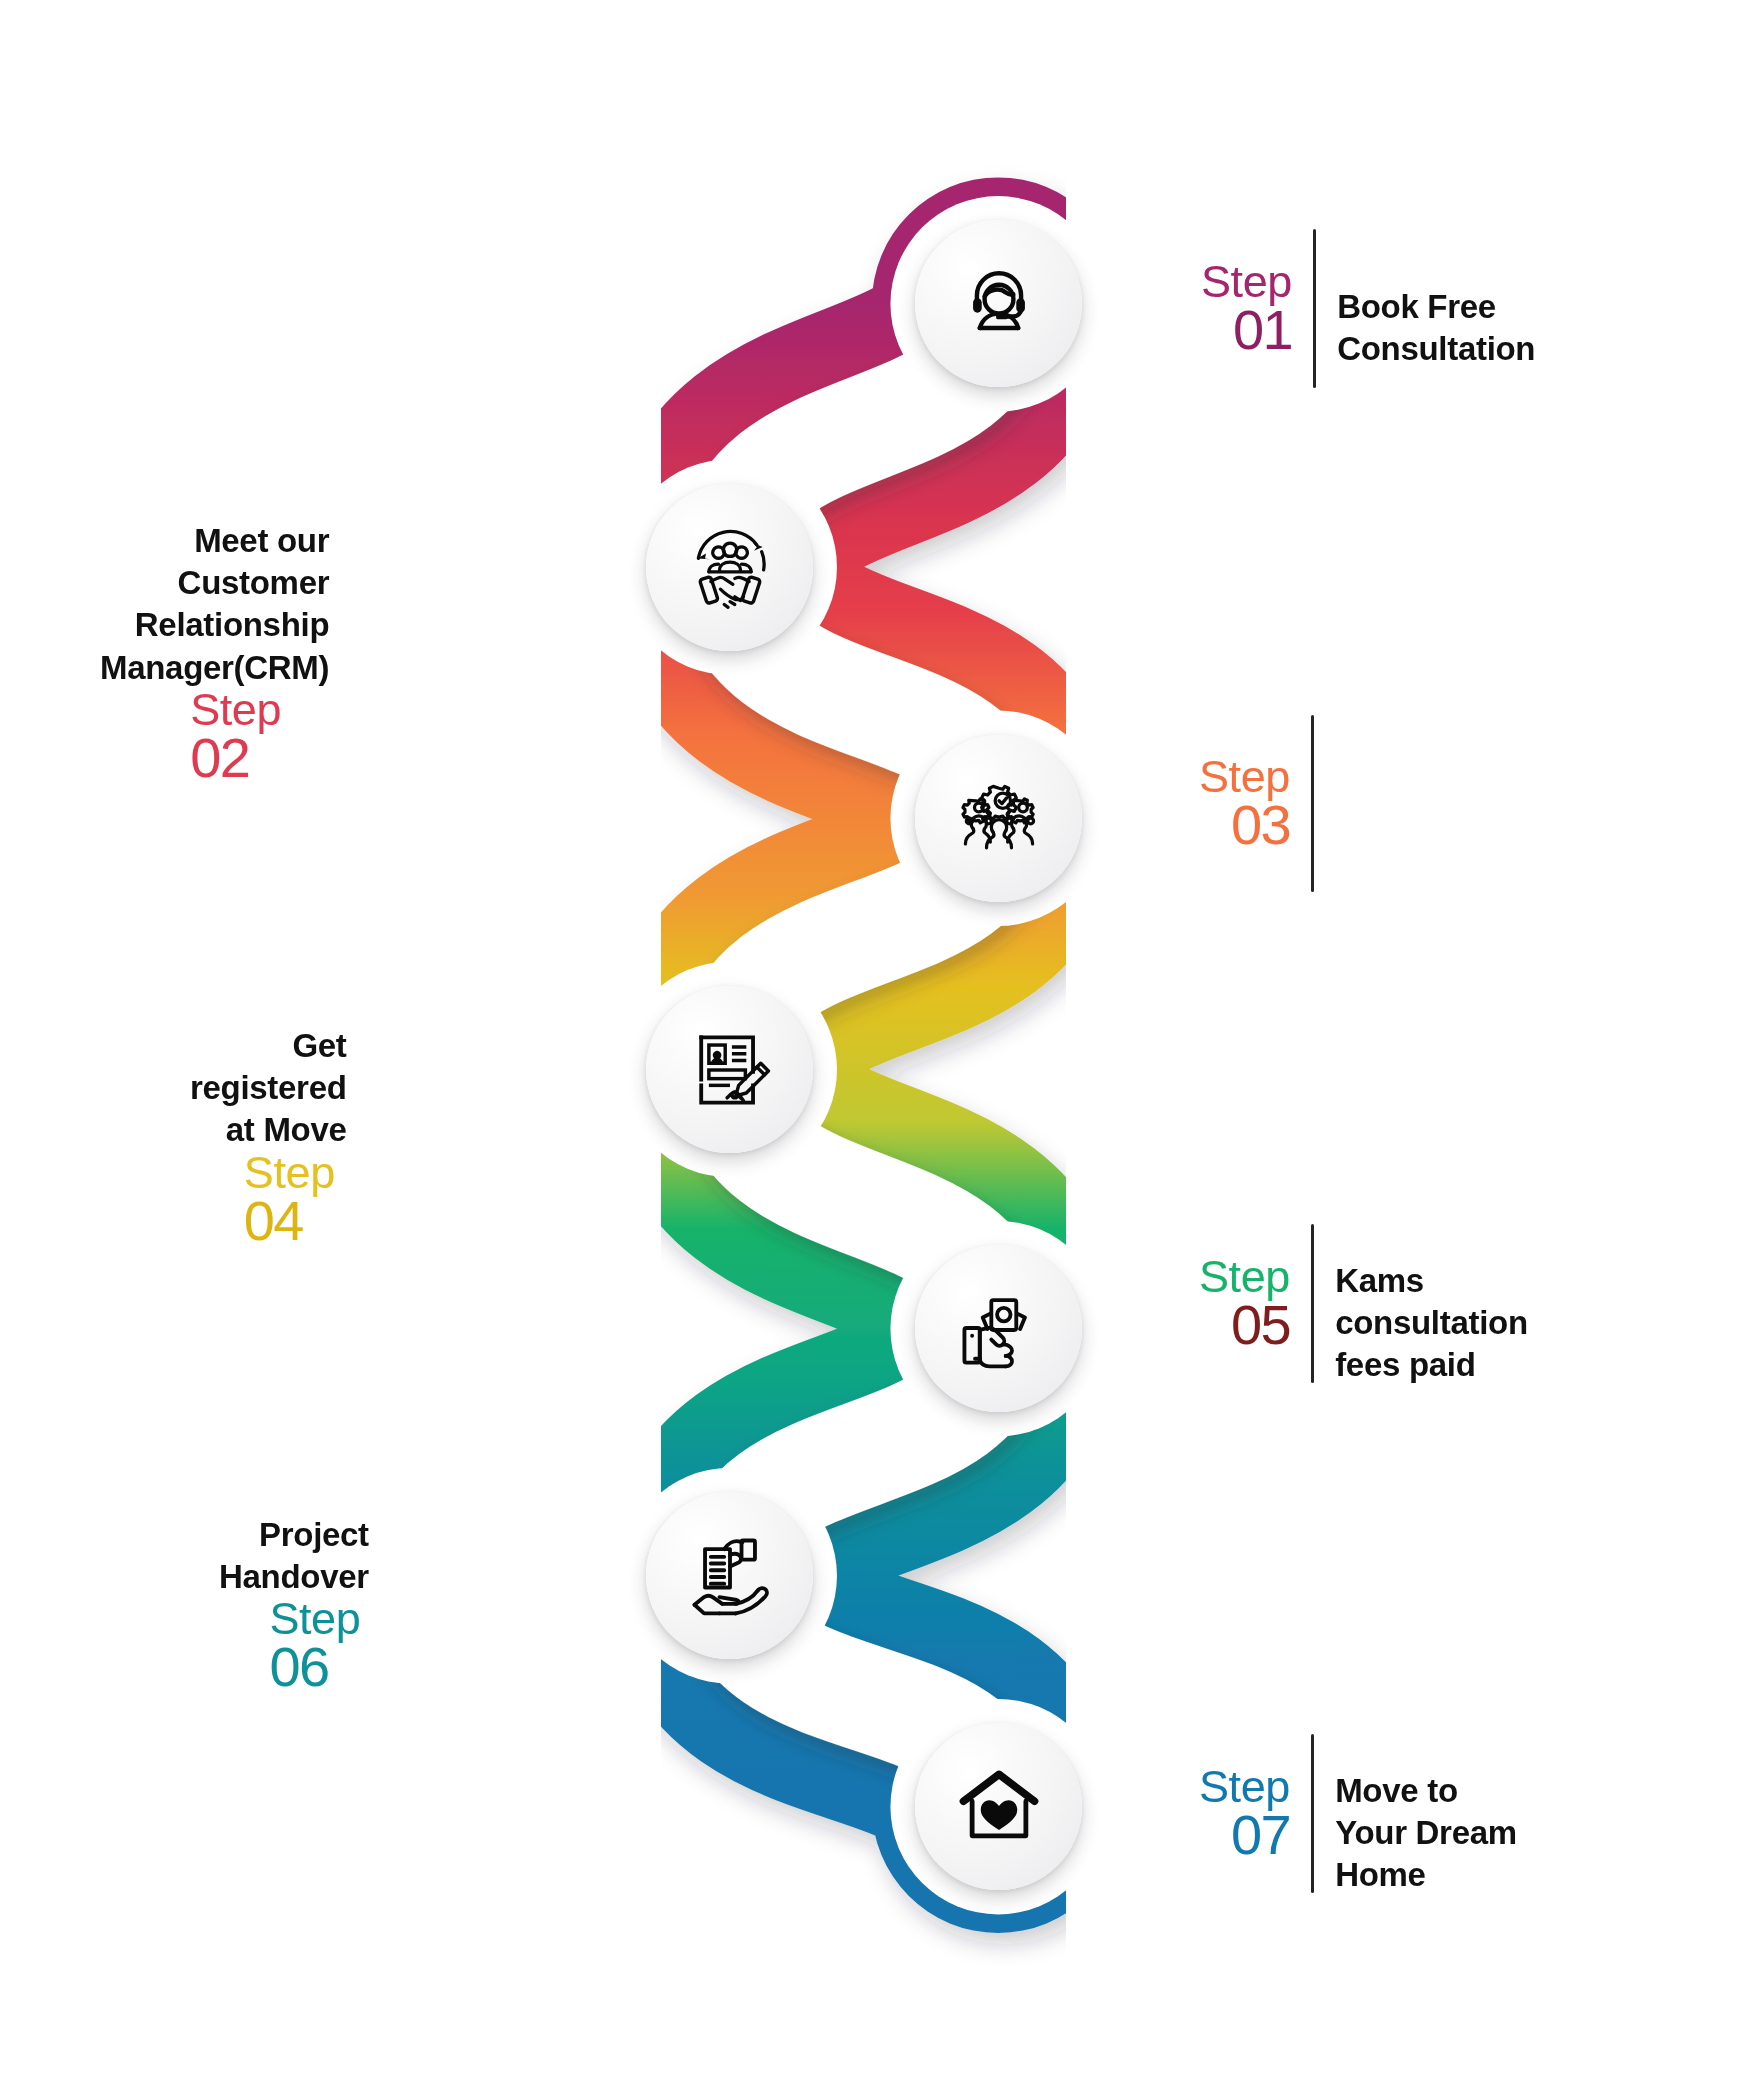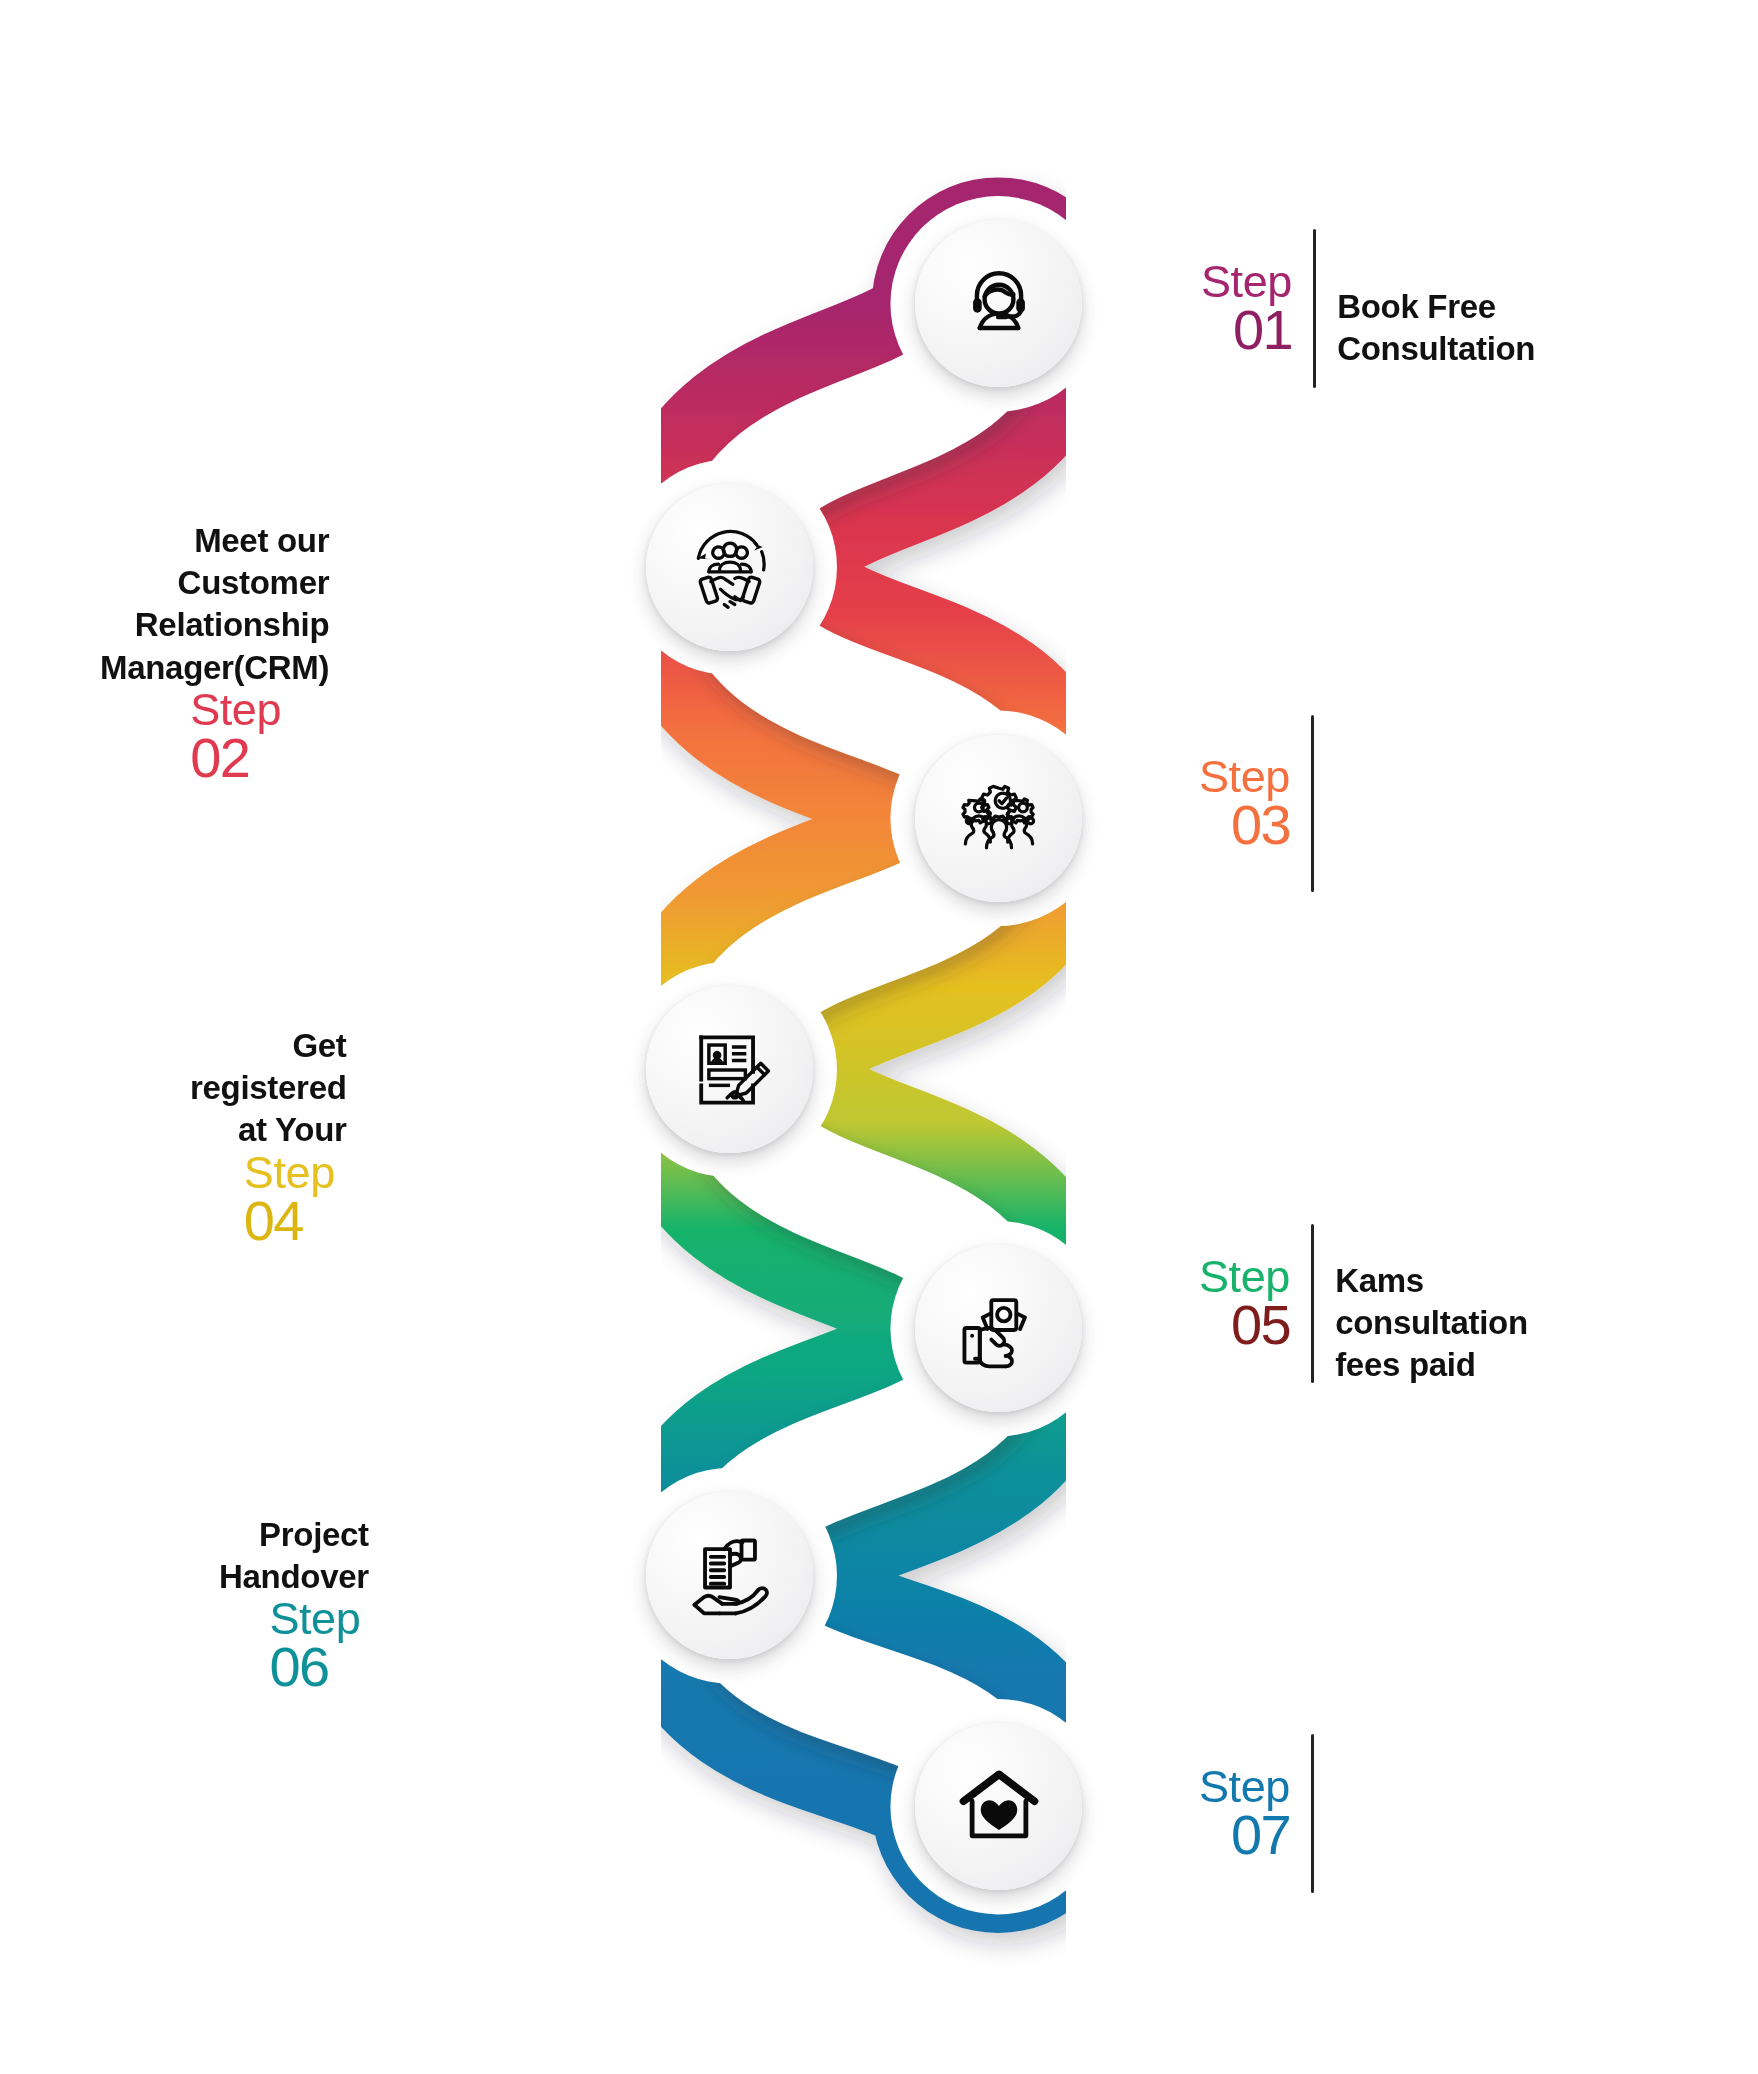--- a/index.html
+++ b/index.html
@@ -293,21 +293,21 @@
     <div class="step-col alignR" style="margin-right:21px;">
       <span class="step-word" style="color:#F4713F;">Step</span>
       <span class="step-num" style="color:#F4713F;">03</span>
     </div>
     <div class="divider" style="height:177px;"></div>
   </div>
 
   <div class="label-block left" style="left:190px; top:985px; height:162px;">
     <div class="desc alignR" style="margin-right:21px;">Get
 registered
-at Your</div>
+at Move</div>
     <div class="divider" style="height:159px;"></div>
     <div class="step-col alignL" style="margin-left:21px;">
       <span class="step-word" style="color:#E5C01F;">Step</span>
       <span class="step-num" style="color:#DDB511;">04</span>
     </div>
   </div>
 
   <div class="label-block right" style="left:1199px; top:1222px; height:162px;">
     <div class="step-col alignR" style="margin-right:21px;">
       <span class="step-word" style="color:#17B36A;">Step</span>
@@ -328,16 +328,19 @@
       <span class="step-num" style="color:#0E9199;">06</span>
     </div>
   </div>
 
   <div class="label-block right" style="left:1199px; top:1732px; height:162px;">
     <div class="step-col alignR" style="margin-right:21px;">
       <span class="step-word" style="color:#1279AF;">Step</span>
       <span class="step-num" style="color:#1279AF;">07</span>
     </div>
     <div class="divider" style="height:159px;"></div>
+    <div class="desc alignL" style="margin-left:21px;">Move to
+Your Dream
+Home</div>
   </div>
 
 </div>
 
 
 </body></html>

